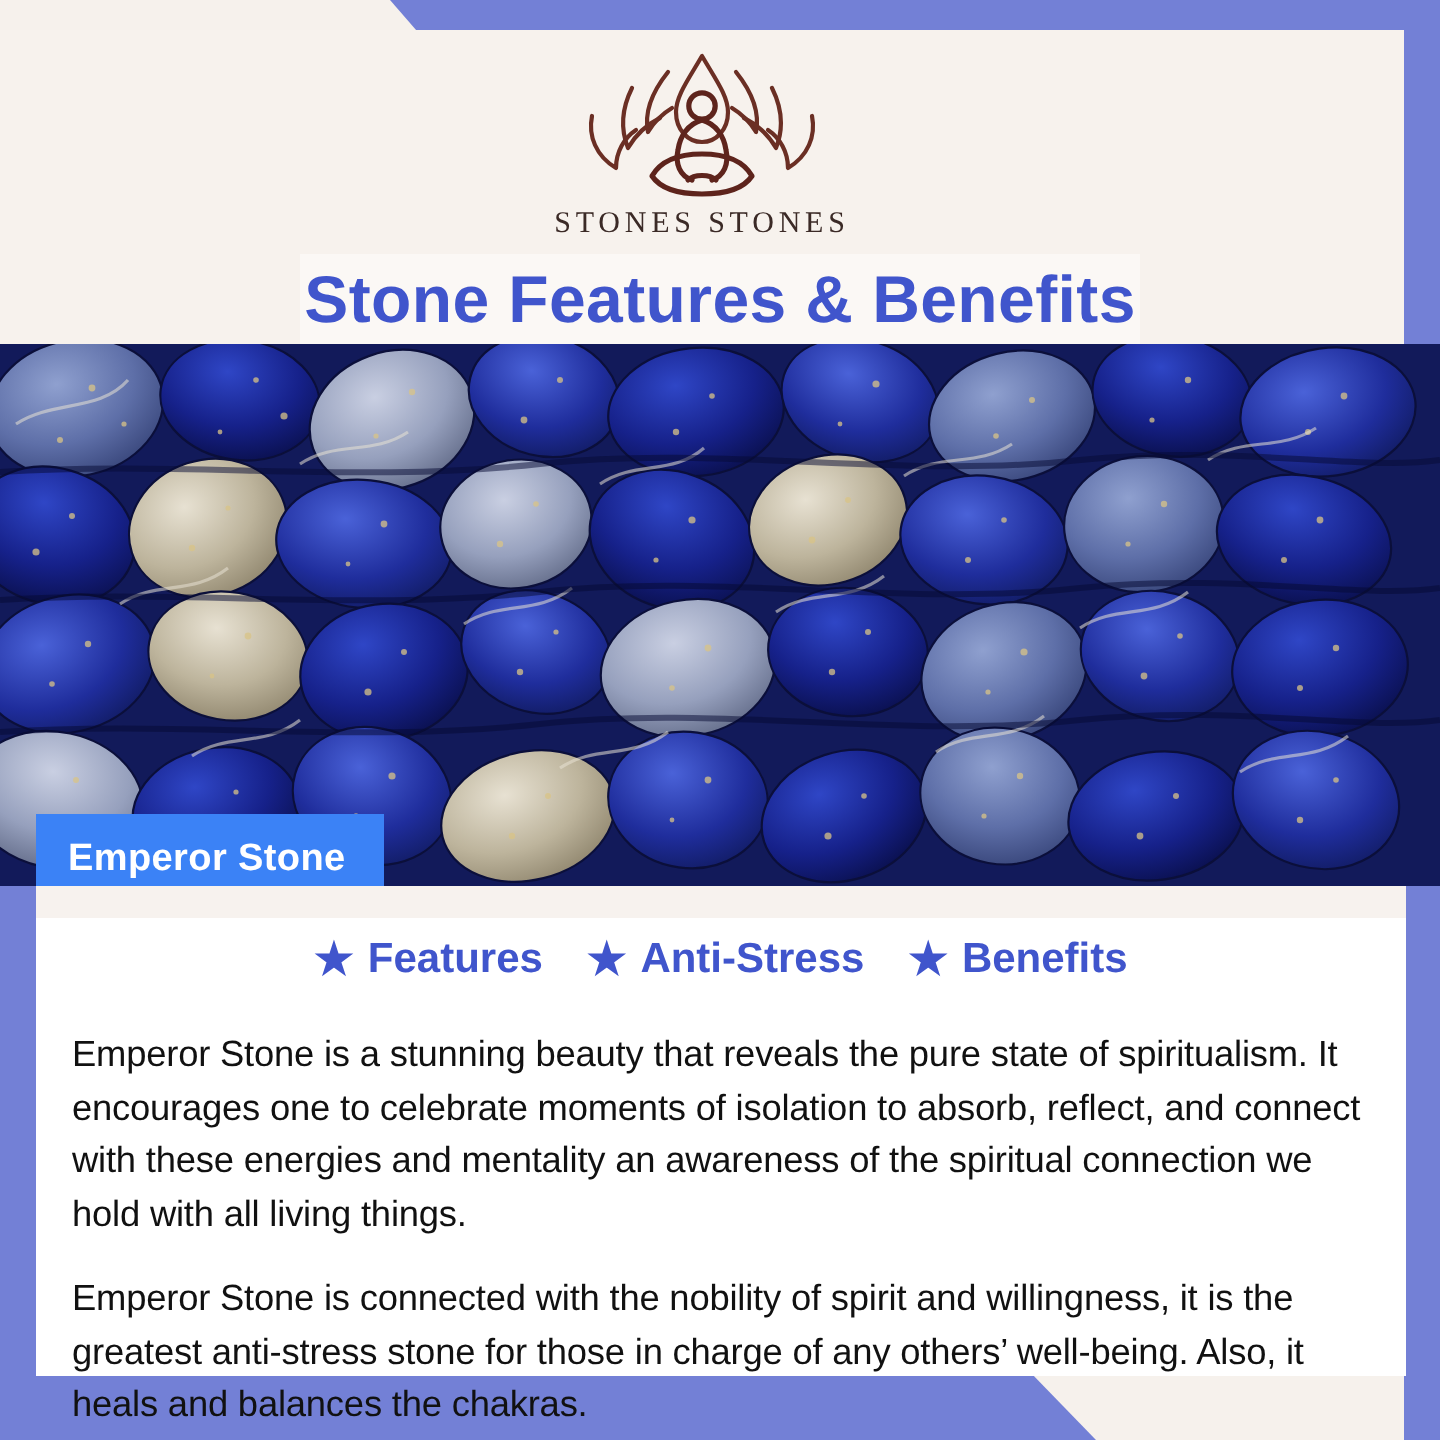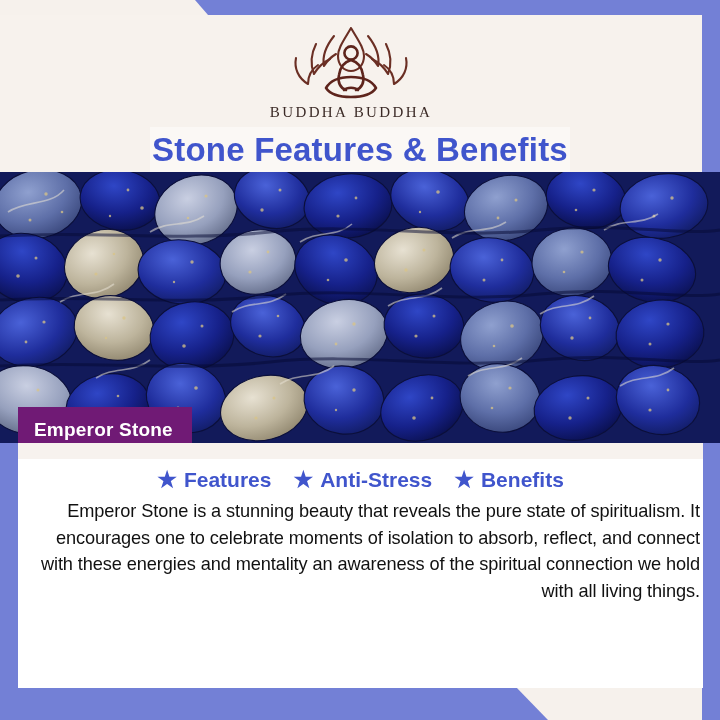--- a/index.html
+++ b/index.html
@@ -73,21 +73,21 @@
     position:absolute;left:0;top:172px;width:720px;height:271px;
     overflow:hidden;
     background:#1a2270;
   }
   .photo svg{display:block;width:720px;height:271px;}
 
   
   .stone-badge{
     position:absolute;left:18px;top:407px;
     min-width:174px;height:46px;
-    background:#701a75;
+    background:#3b82f6;
     display:flex;align-items:center;
     padding:0 16px;
     box-sizing:border-box;
   }
   .stone-badge-label{
     color:#ffffff;font-size:19px;font-weight:bold;
     letter-spacing:0.2px;white-space:nowrap;
   }
 
   
@@ -114,21 +114,21 @@
     font-size:22px;line-height:1;color:#4055cc;display:inline-block;
   }
 
   .body-text{
     position:absolute;left:20px;top:498px;width:680px;
     font-size:18.2px;
     line-height:26.5px;
     color:#111111;
     letter-spacing:-0.1px;
   }
-  .para{margin:0;text-align:right;}
+  .para{margin:16px;}
 </style>
 </head>
 <body>
 
 <div class="poster">
 
   <div class="band-top"></div>
   <div class="band-right"></div>
   <div class="band-left-lower"></div>
   <div class="band-bottom"></div>
@@ -155,21 +155,21 @@
         <circle cx="73" cy="31" r="6.6"></circle>
 
         <path d="M73 38 C66 40 62 46 61 53 C59.5 60 62 66 68 68"></path>
         <path d="M73 38 C80 40 84 46 85 53 C86.5 60 84 66 78 68"></path>
 
         <path d="M48 66 C52 59 60 55 73 55 C86 55 94 59 98 66 C94 72 86 75 73 75 C60 75 52 72 48 66 Z"></path>
 
         <path d="M66 68 C69 65 77 65 80 68"></path>
       </g>
     </svg>
-    <div class="logo-word">BUDDHA BUDDHA</div>
+    <div class="logo-word">STONES STONES</div>
   </div>
 
   <div class="title-banner">
     <div class="title-text">Stone Features &amp; Benefits</div>
   </div>
 
   <div class="photo">
     <svg viewBox="0 0 720 271" preserveAspectRatio="none">
       <defs>
         <radialGradient id="gA" cx="38%" cy="32%" r="78%">
@@ -360,15 +360,16 @@
       <span>Anti-Stress</span>
     </div>
     <div class="benefit">
       <span class="star">★</span>
       <span>Benefits</span>
     </div>
   </div>
 
   <div class="body-text">
     <p class="para">Emperor Stone is a stunning beauty that reveals the pure state of spiritualism. It encourages one to celebrate moments of isolation to absorb, reflect, and connect with these energies and mentality an awareness of the spiritual connection we hold with all living things.</p>
+    <p class="para">Emperor Stone is connected with the nobility of spirit and willingness, it is the greatest anti-stress stone for those in charge of any others’ well-being. Also, it heals and balances the chakras.</p>
   </div>
 
 </div>
 
 </body></html>

